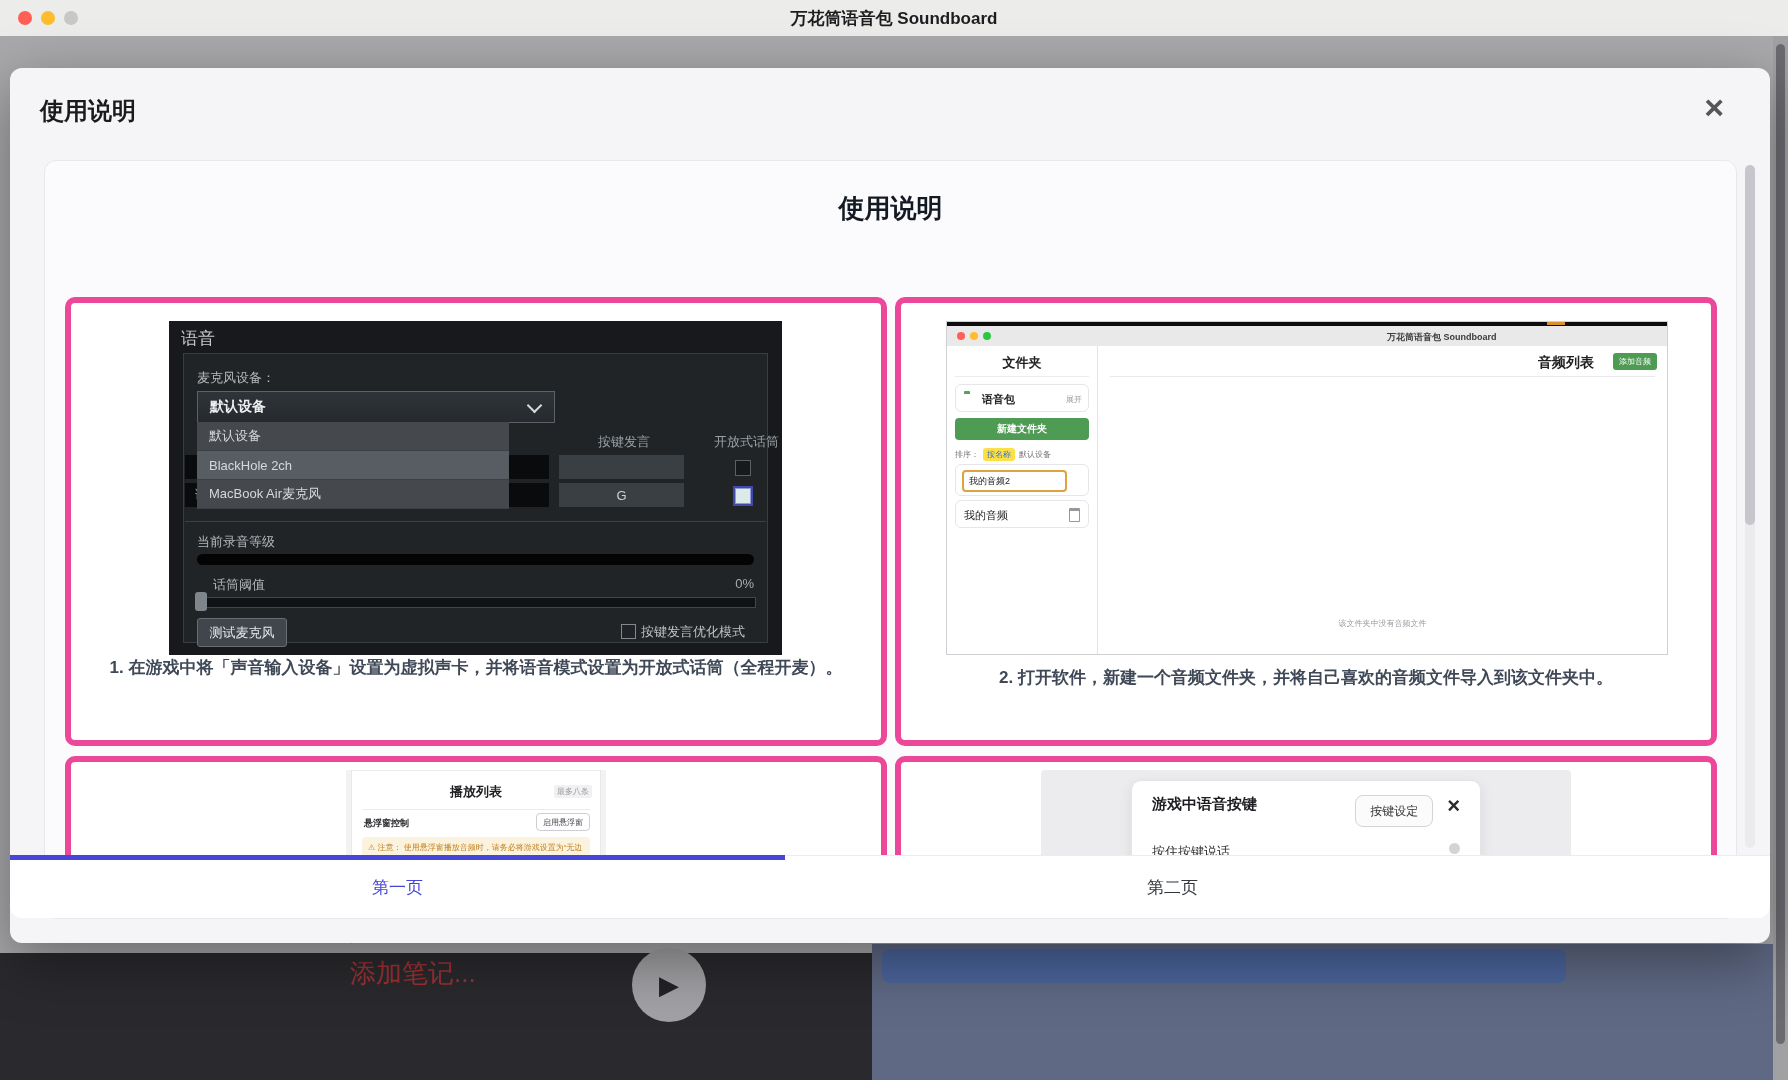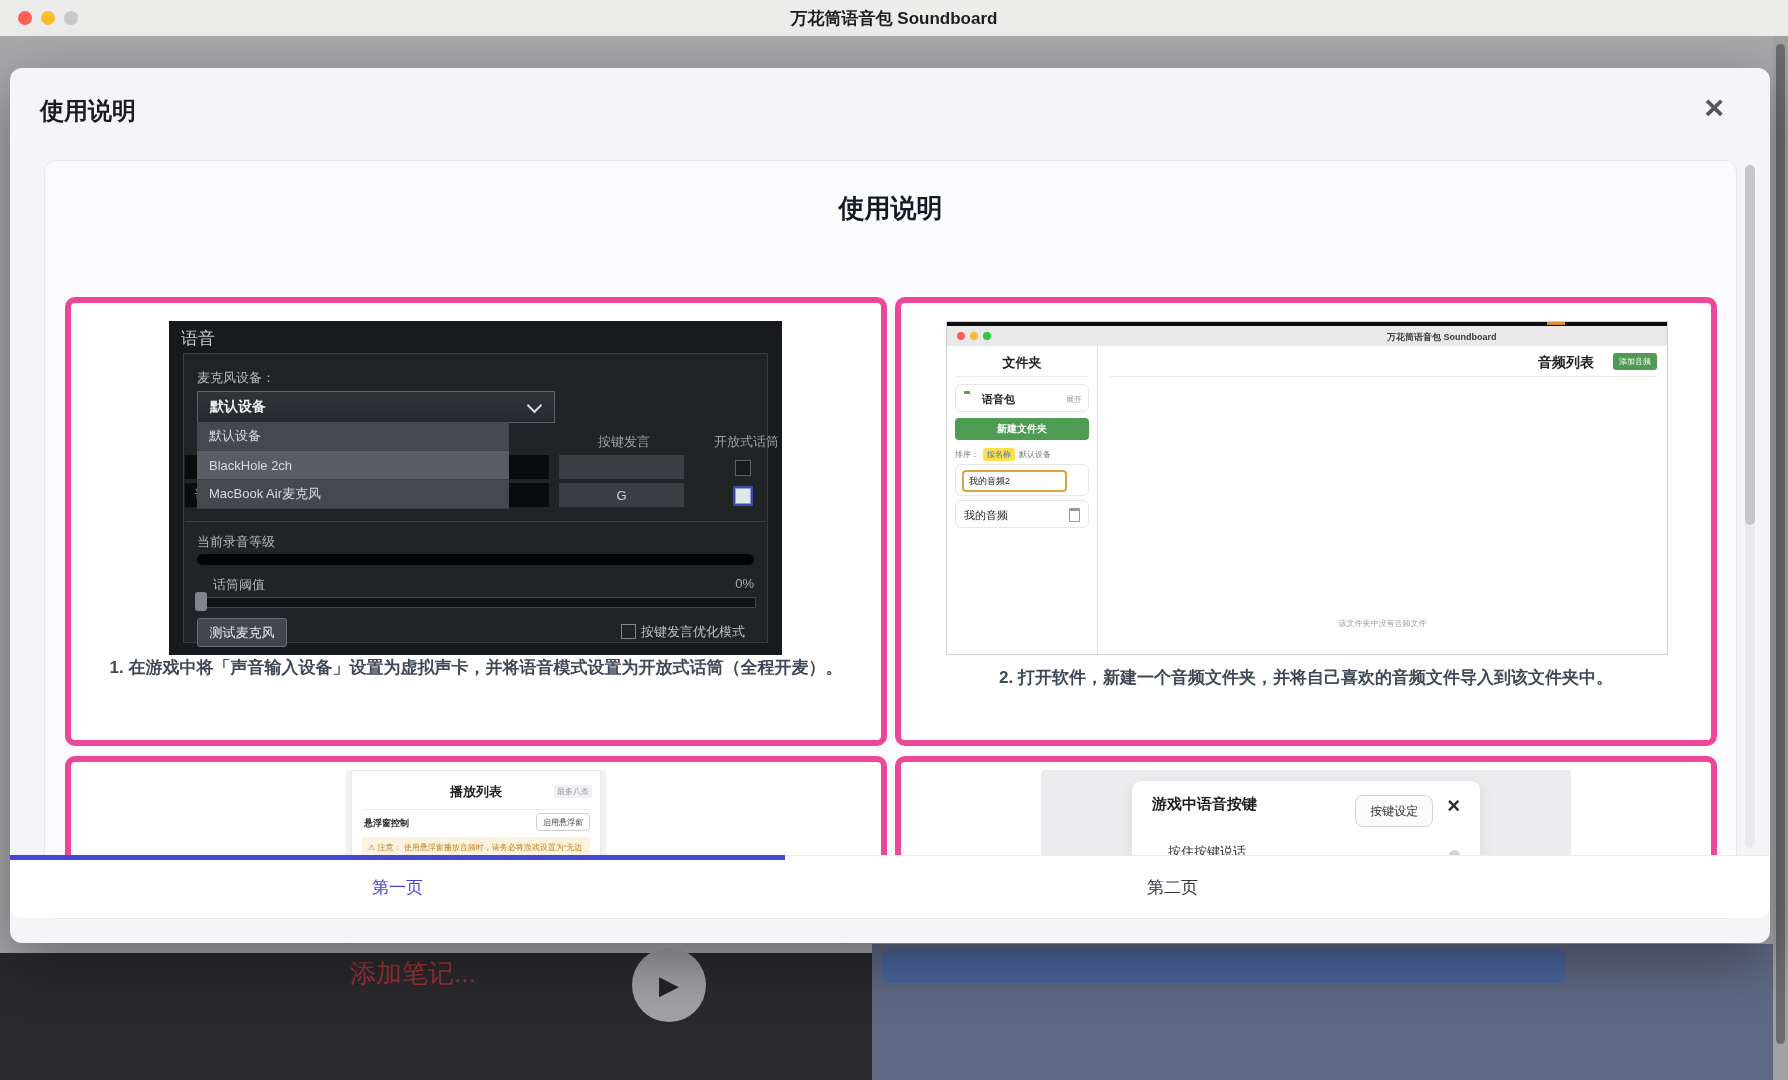--- a/index.html
+++ b/index.html
@@ -122,21 +122,21 @@
   .s3-trash{position:absolute;right:10px;top:3px;}
   
   .shot4{position:absolute;left:140px;top:8px;width:530px;height:392px;background:#ececee;border-radius:4px;}
   .s4-dialog{position:absolute;left:90px;top:10px;width:350px;height:370px;background:#fff;border:1px solid #e4e4e8;
     border-radius:10px;box-shadow:0 4px 14px rgba(0,0,0,0.08);padding:14px 20px;box-sizing:border-box;}
   .s4-titlerow{display:flex;align-items:flex-start;}
   .s4-title{font-size:15px;font-weight:bold;color:#1d1d21;flex:1;}
   .s4-btn{height:30px;border:1px solid #d3d3d8;border-radius:8px;background:#fbfbfc;font-size:12px;
     color:#333;display:flex;align-items:center;padding:0 14px;}
   .s4-close{font-size:22px;font-weight:bold;color:#2c2c30;margin-left:14px;line-height:1;}
-  .s4-speakrow{display:flex;align-items:flex-end;margin-top:16px;margin-left:16px;}
+  .s4-speakrow{display:flex;align-items:flex-start;margin-top:16px;}
   .s4-speak{font-size:13px;color:#2f2f33;flex:1;}
   .s4-dot{width:11px;height:11px;border-radius:50%;background:#d4d4d8;}
   .s4-bar{margin-top:10px;height:6px;border-radius:3px;background:#d8d8db;}
   
   .footer{position:absolute;left:0;top:787px;width:1760px;height:62px;background:#fff;
     border-top:1px solid #ececef;border-radius:0 0 12px 12px;z-index:6;}
   .f-indicator{position:absolute;left:0;top:-1px;width:775px;height:5px;background:#4646d8;}
   .f-tab{position:absolute;top:0;width:775px;height:62px;display:flex;align-items:center;
     justify-content:center;font-size:17px;cursor:pointer;}
   .f-tab.one{left:0;color:#4545d5;}

